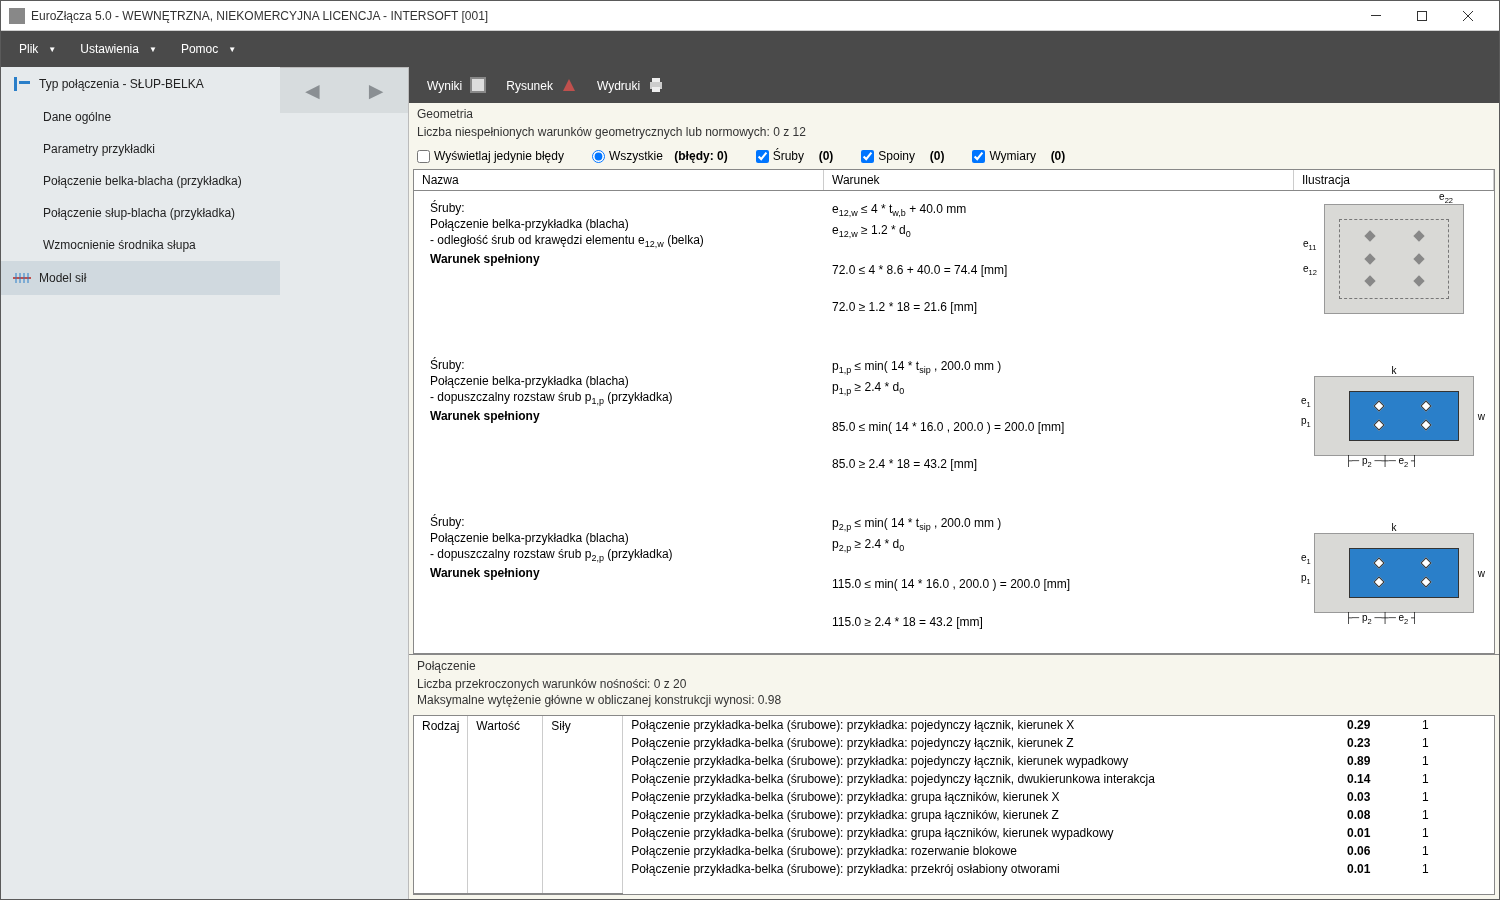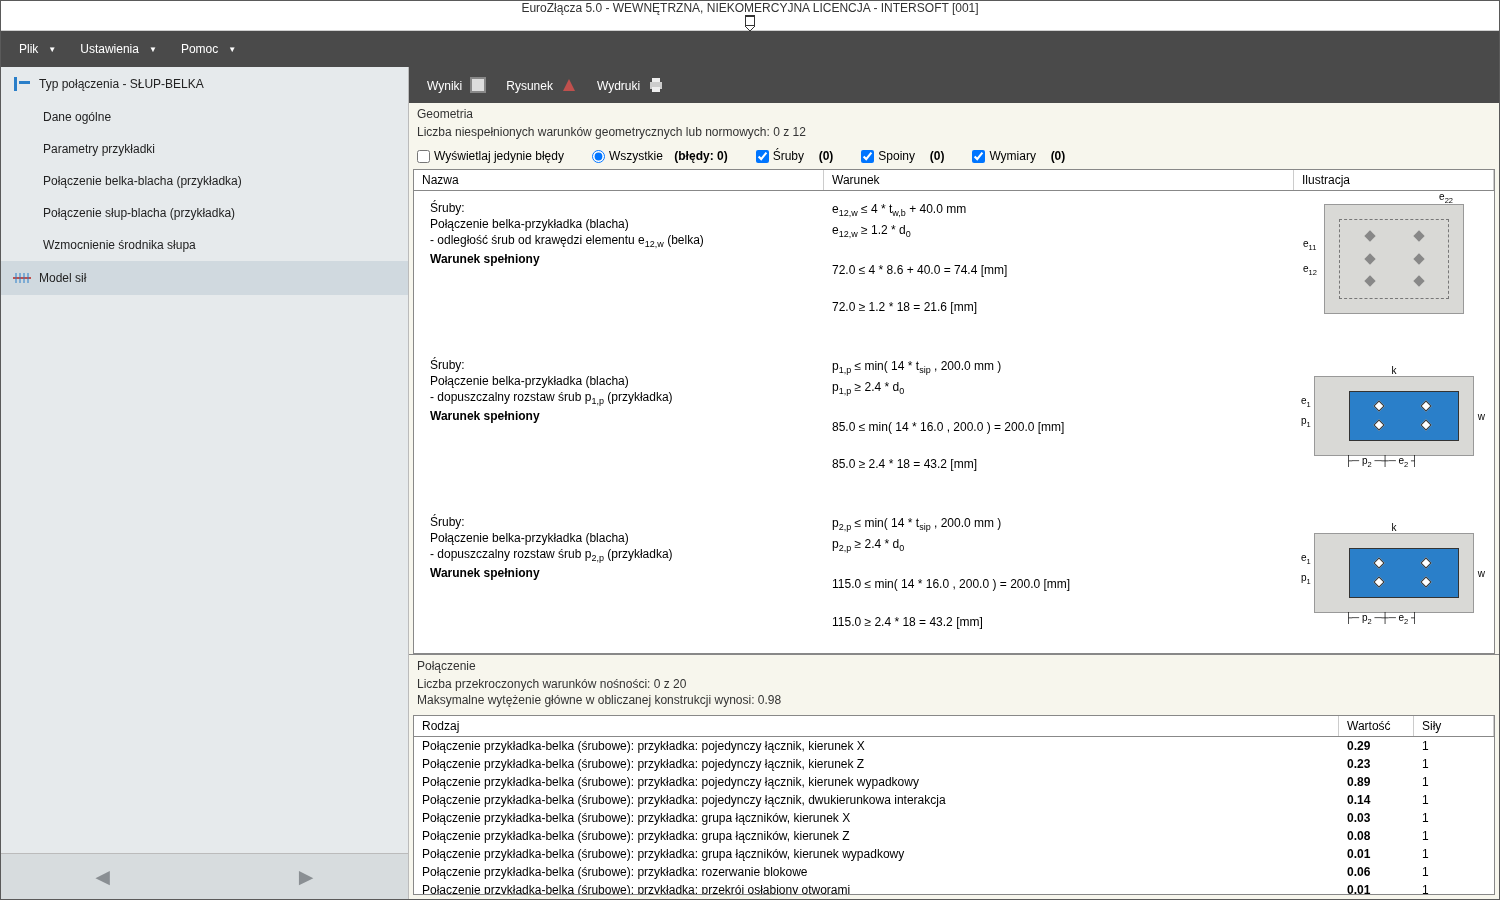--- a/index.html
+++ b/index.html
@@ -1,26 +1,26 @@
 <!DOCTYPE html>
 <html><head>
 <meta charset="utf-8">
 <style>
 * { box-sizing: border-box; margin: 0; padding: 0; font-family: "Segoe UI", Tahoma, sans-serif; font-size: 12px; }
 body { background: #fff; overflow: hidden; }
 .window { width: 1500px; height: 900px; display: flex; flex-direction: column; border: 1px solid #5a5a5a; }
-.titlebar { height: 30px; background: #fff; display: flex; align-items: center; padding: 0 8px; border-bottom: 1px solid #d0d0d0; flex-direction: column; }
+.titlebar { height: 30px; background: #fff; display: flex; align-items: center; padding: 0 8px; border-bottom: 1px solid #d0d0d0; }
 .title-icon { width: 16px; height: 16px; background: #888; margin-right: 6px; }
 .title-text { flex: 1; font-size: 12px; color: #333; }
 .win-btn { width: 46px; height: 30px; display: flex; align-items: center; justify-content: center; cursor: pointer; }
 .menubar { height: 36px; background: #4a4a4a; display: flex; align-items: center; padding: 0 6px; }
 .menu-item { color: #fff; padding: 8px 12px; display: flex; align-items: center; cursor: pointer; font-size: 13px; }
 .menu-caret { margin-left: 10px; font-size: 8px; }
 .body-area { flex: 1; display: flex; overflow: hidden; }
-.sidebar { width: 408px; background: #e6eaec; display: flex; flex-direction: column; border-right: 1px solid #bbb; }
+.sidebar { width: 408px; background: #e6eaec; display: flex; flex-direction: row; border-right: 1px solid #bbb; }
 .nav-list { flex: 1; }
 .nav-item { display: flex; align-items: center; padding: 9px 12px 9px 22px; cursor: pointer; font-size: 13px; color: #222; }
 .nav-item.header { font-weight: 400; padding-left: 12px; }
 .nav-item.header .nav-icon { width: 18px; height: 16px; margin-right: 8px; display: inline-block; }
 .nav-item.child { padding-left: 42px; }
 .nav-item.active { background: #d0d9df; }
 .footer-arrows { height: 46px; background: #d7dcde; display: flex; align-items: center; justify-content: space-around; border-top: 1px solid #bbb; }
 .arrow-btn { font-size: 24px; color: #8a8f93; cursor: pointer; padding: 4px 20px; }
 .content { flex: 1; display: flex; flex-direction: column; background: #f7f6ed; overflow: hidden; }
 .content-tabs { height: 36px; background: #4a4a4a; display: flex; align-items: center; padding: 0 8px; }
@@ -49,21 +49,21 @@
 .ill-inner { position:absolute; inset:14px; border:1px dashed #777; }
 .ill-rect { position:absolute; left:34px; top:14px; right:14px; bottom:14px; background:#2a7fc9; border:1px solid #333; }
 .dots { position:absolute; inset:20px; display:grid; grid-template-columns:1fr 1fr; grid-template-rows:1fr 1fr 1fr; align-items:center; justify-items:center; }
 .dots2 { position:absolute; inset:20px; display:grid; grid-template-columns:1fr 1fr; grid-template-rows:1fr 1fr; align-items:center; justify-items:center; }
 .dot { width:8px; height:8px; background:#888; transform:rotate(45deg); }
 .dim-l { position:absolute; left:-22px; top:33px; font-size:10px; }
 .dim-l2 { position:absolute; left:-22px; bottom:36px; font-size:10px; }
 .dim-t { position:absolute; right:10px; top:-14px; font-size:10px; }
 sub { font-size: 0.75em; }
 .section2 { border-top: 1px solid #888; margin-top: 0; }
-.table2-wrap { flex: 0 0 180px; display:flex; flex-direction:column; border:1px solid #888; margin: 2px 4px 4px 4px; background:#fff; overflow:hidden; }
+.table2-wrap { flex: 0 0 180px; display:flex; flex-direction:row; border:1px solid #888; margin: 2px 4px 4px 4px; background:#fff; overflow:hidden; }
 .thead2 { display:flex; border-bottom:1px solid #888; background:#fff; }
 .th2 { padding:3px 8px; font-size:12px; border-right:1px solid #ccc; }
 .th2.kind { flex:1; }
 .th2.val { width:75px; }
 .th2.sil { width:80px; }
 .tbody2 { flex:1; overflow-y:scroll; }
 .tr2 { display:flex; padding:1px 0; }
 .td2 { padding:1px 8px; font-size:12px; }
 .td2.kind { flex:1; }
 .td2.val { width:75px;font-weight:bold; }

